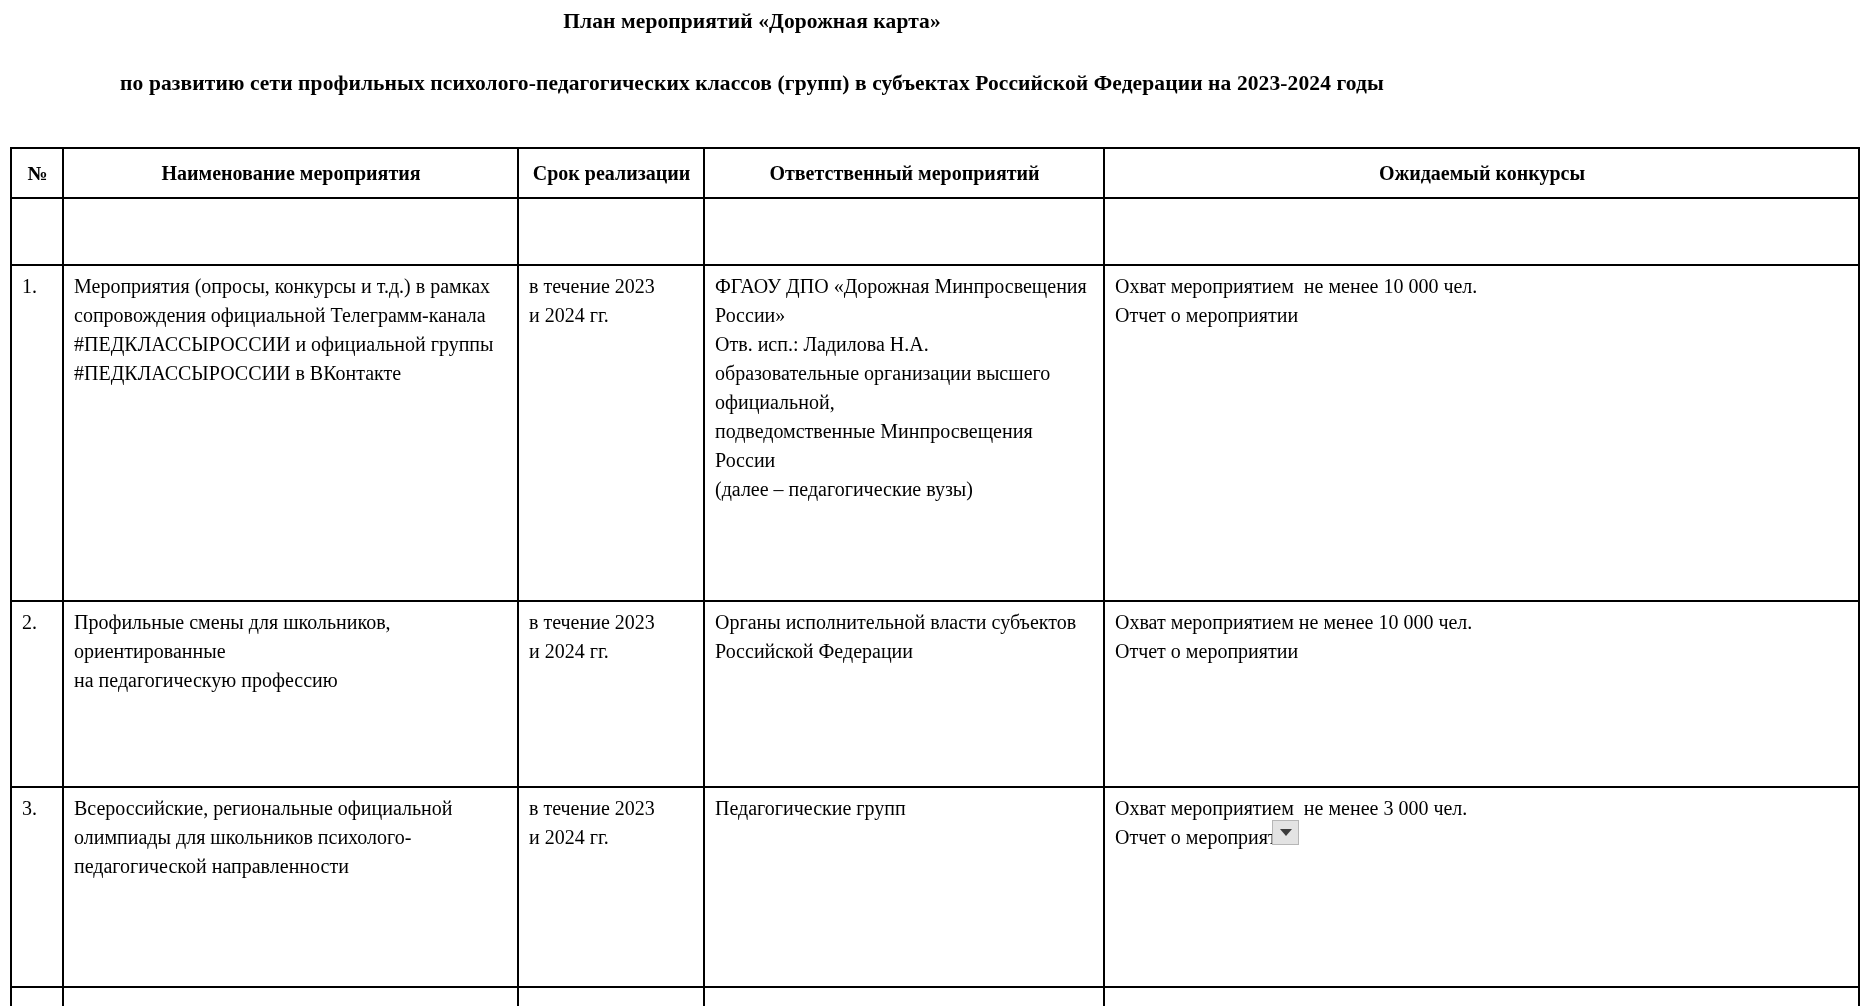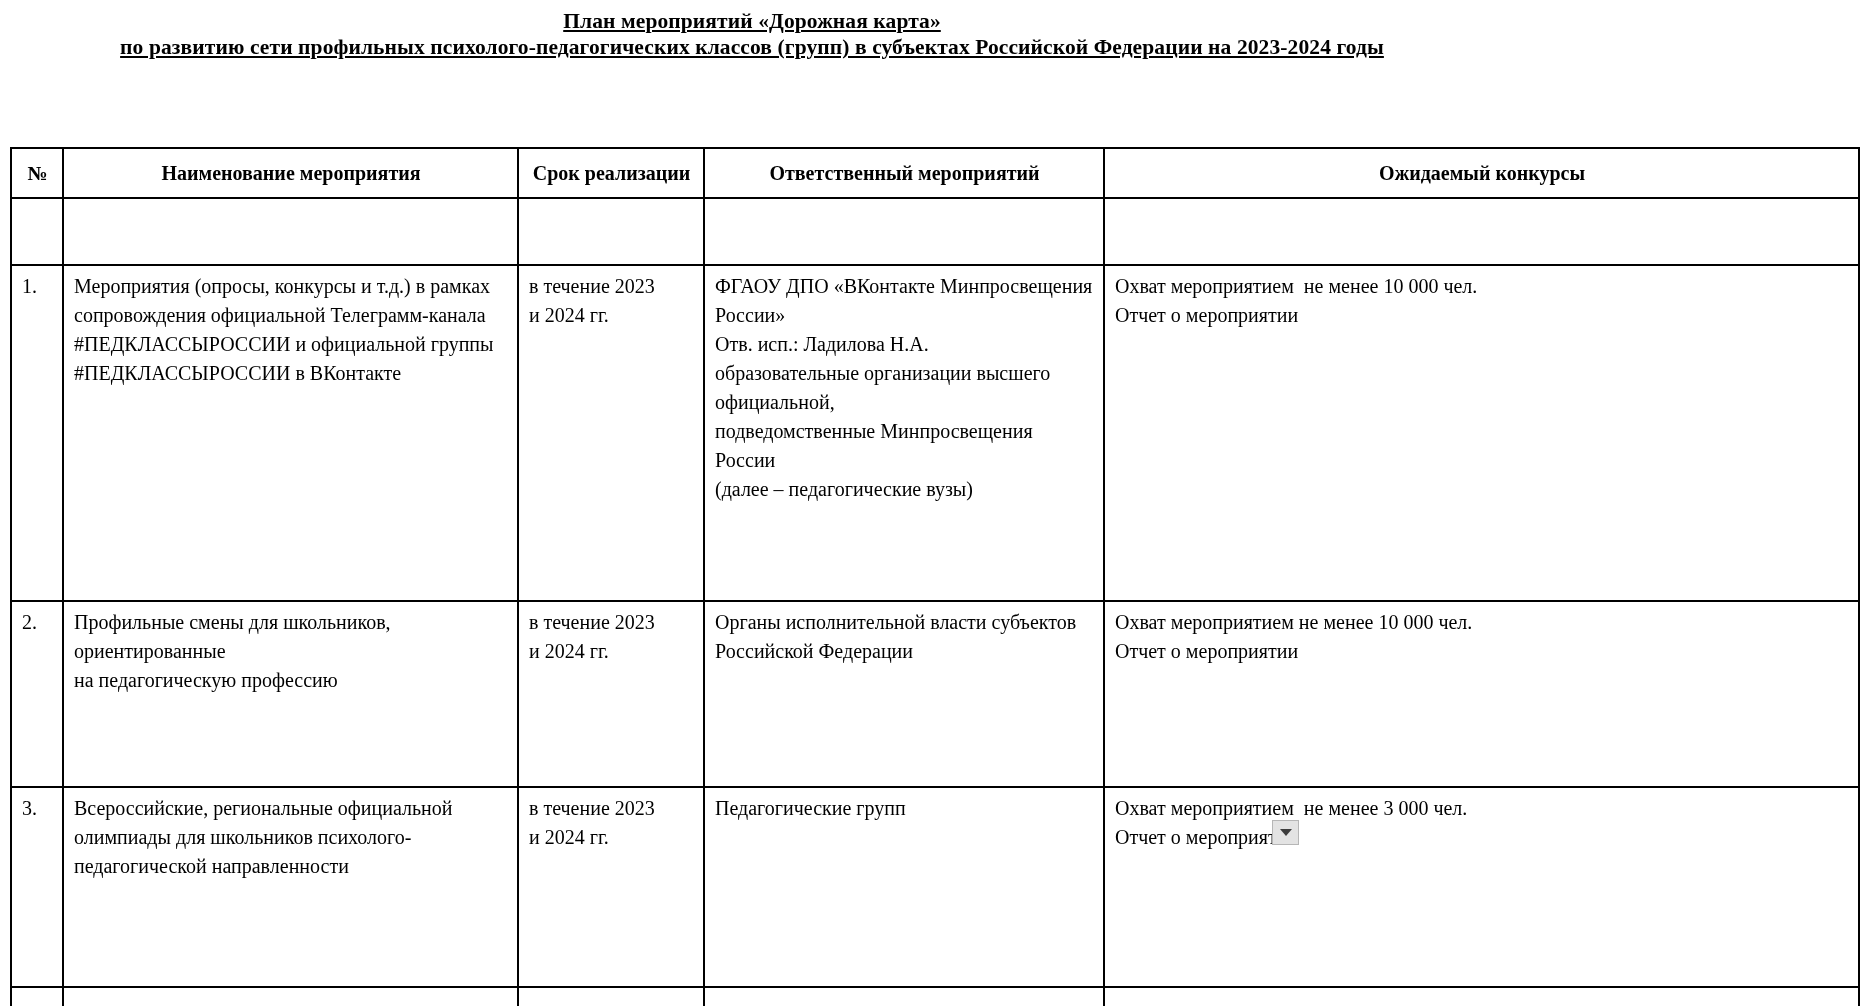--- a/index.html
+++ b/index.html
@@ -14,39 +14,39 @@
     font-family: "Liberation Serif", "DejaVu Serif", serif;
     color: #000000;
     -webkit-font-smoothing: antialiased;
   }
 
   .page {
     position: relative;
     width: 1504px;
     height: 1006px;
     box-sizing: border-box;
-    text-decoration: underline;
   }
 
   
   .title-block {
     padding-top: 8px;
   }
   .doc-title {
     text-align: center;
     font-weight: bold;
     font-size: 21.5px;
     line-height: 26px;
     letter-spacing: 0.1px;
   }
   .doc-subtitle {
     text-align: center;
     font-weight: bold;
     font-size: 21.5px;
     line-height: 26px;
+    margin-top: 36px;
     letter-spacing: 0.1px;
   }
 
   
   .table-wrap {
     position: absolute;
     left: 10px;
     top: 147px;
     width: 1848px;
   }
@@ -171,21 +171,21 @@
             <span class="line">Мероприятия (опросы, конкурсы и т.д.) в рамках</span>
             <span class="line">сопровождения официальной Телеграмм-канала</span>
             <span class="line">#ПЕДКЛАССЫРОССИИ и официальной группы</span>
             <span class="line">#ПЕДКЛАССЫРОССИИ в ВКонтакте</span>
           </td>
           <td class="cell-text">
             <span class="line">в течение 2023</span>
             <span class="line">и 2024 гг.</span>
           </td>
           <td class="cell-text">
-            <span class="line">ФГАОУ ДПО «ВКонтакте Минпросвещения</span>
+            <span class="line">ФГАОУ ДПО «Дорожная Минпросвещения</span>
             <span class="line">России»</span>
             <span class="line">Отв. исп.: Ладилова Н.А.</span>
             <span class="line">образовательные организации высшего</span>
             <span class="line">официальной,</span>
             <span class="line">подведомственные Минпросвещения России</span>
             <span class="line">(далее – педагогические вузы)</span>
           </td>
           <td class="cell-text">
             <span class="line">Охват мероприятием  не менее 10 000 чел.</span>
             <span class="line">Отчет о мероприятии</span>

